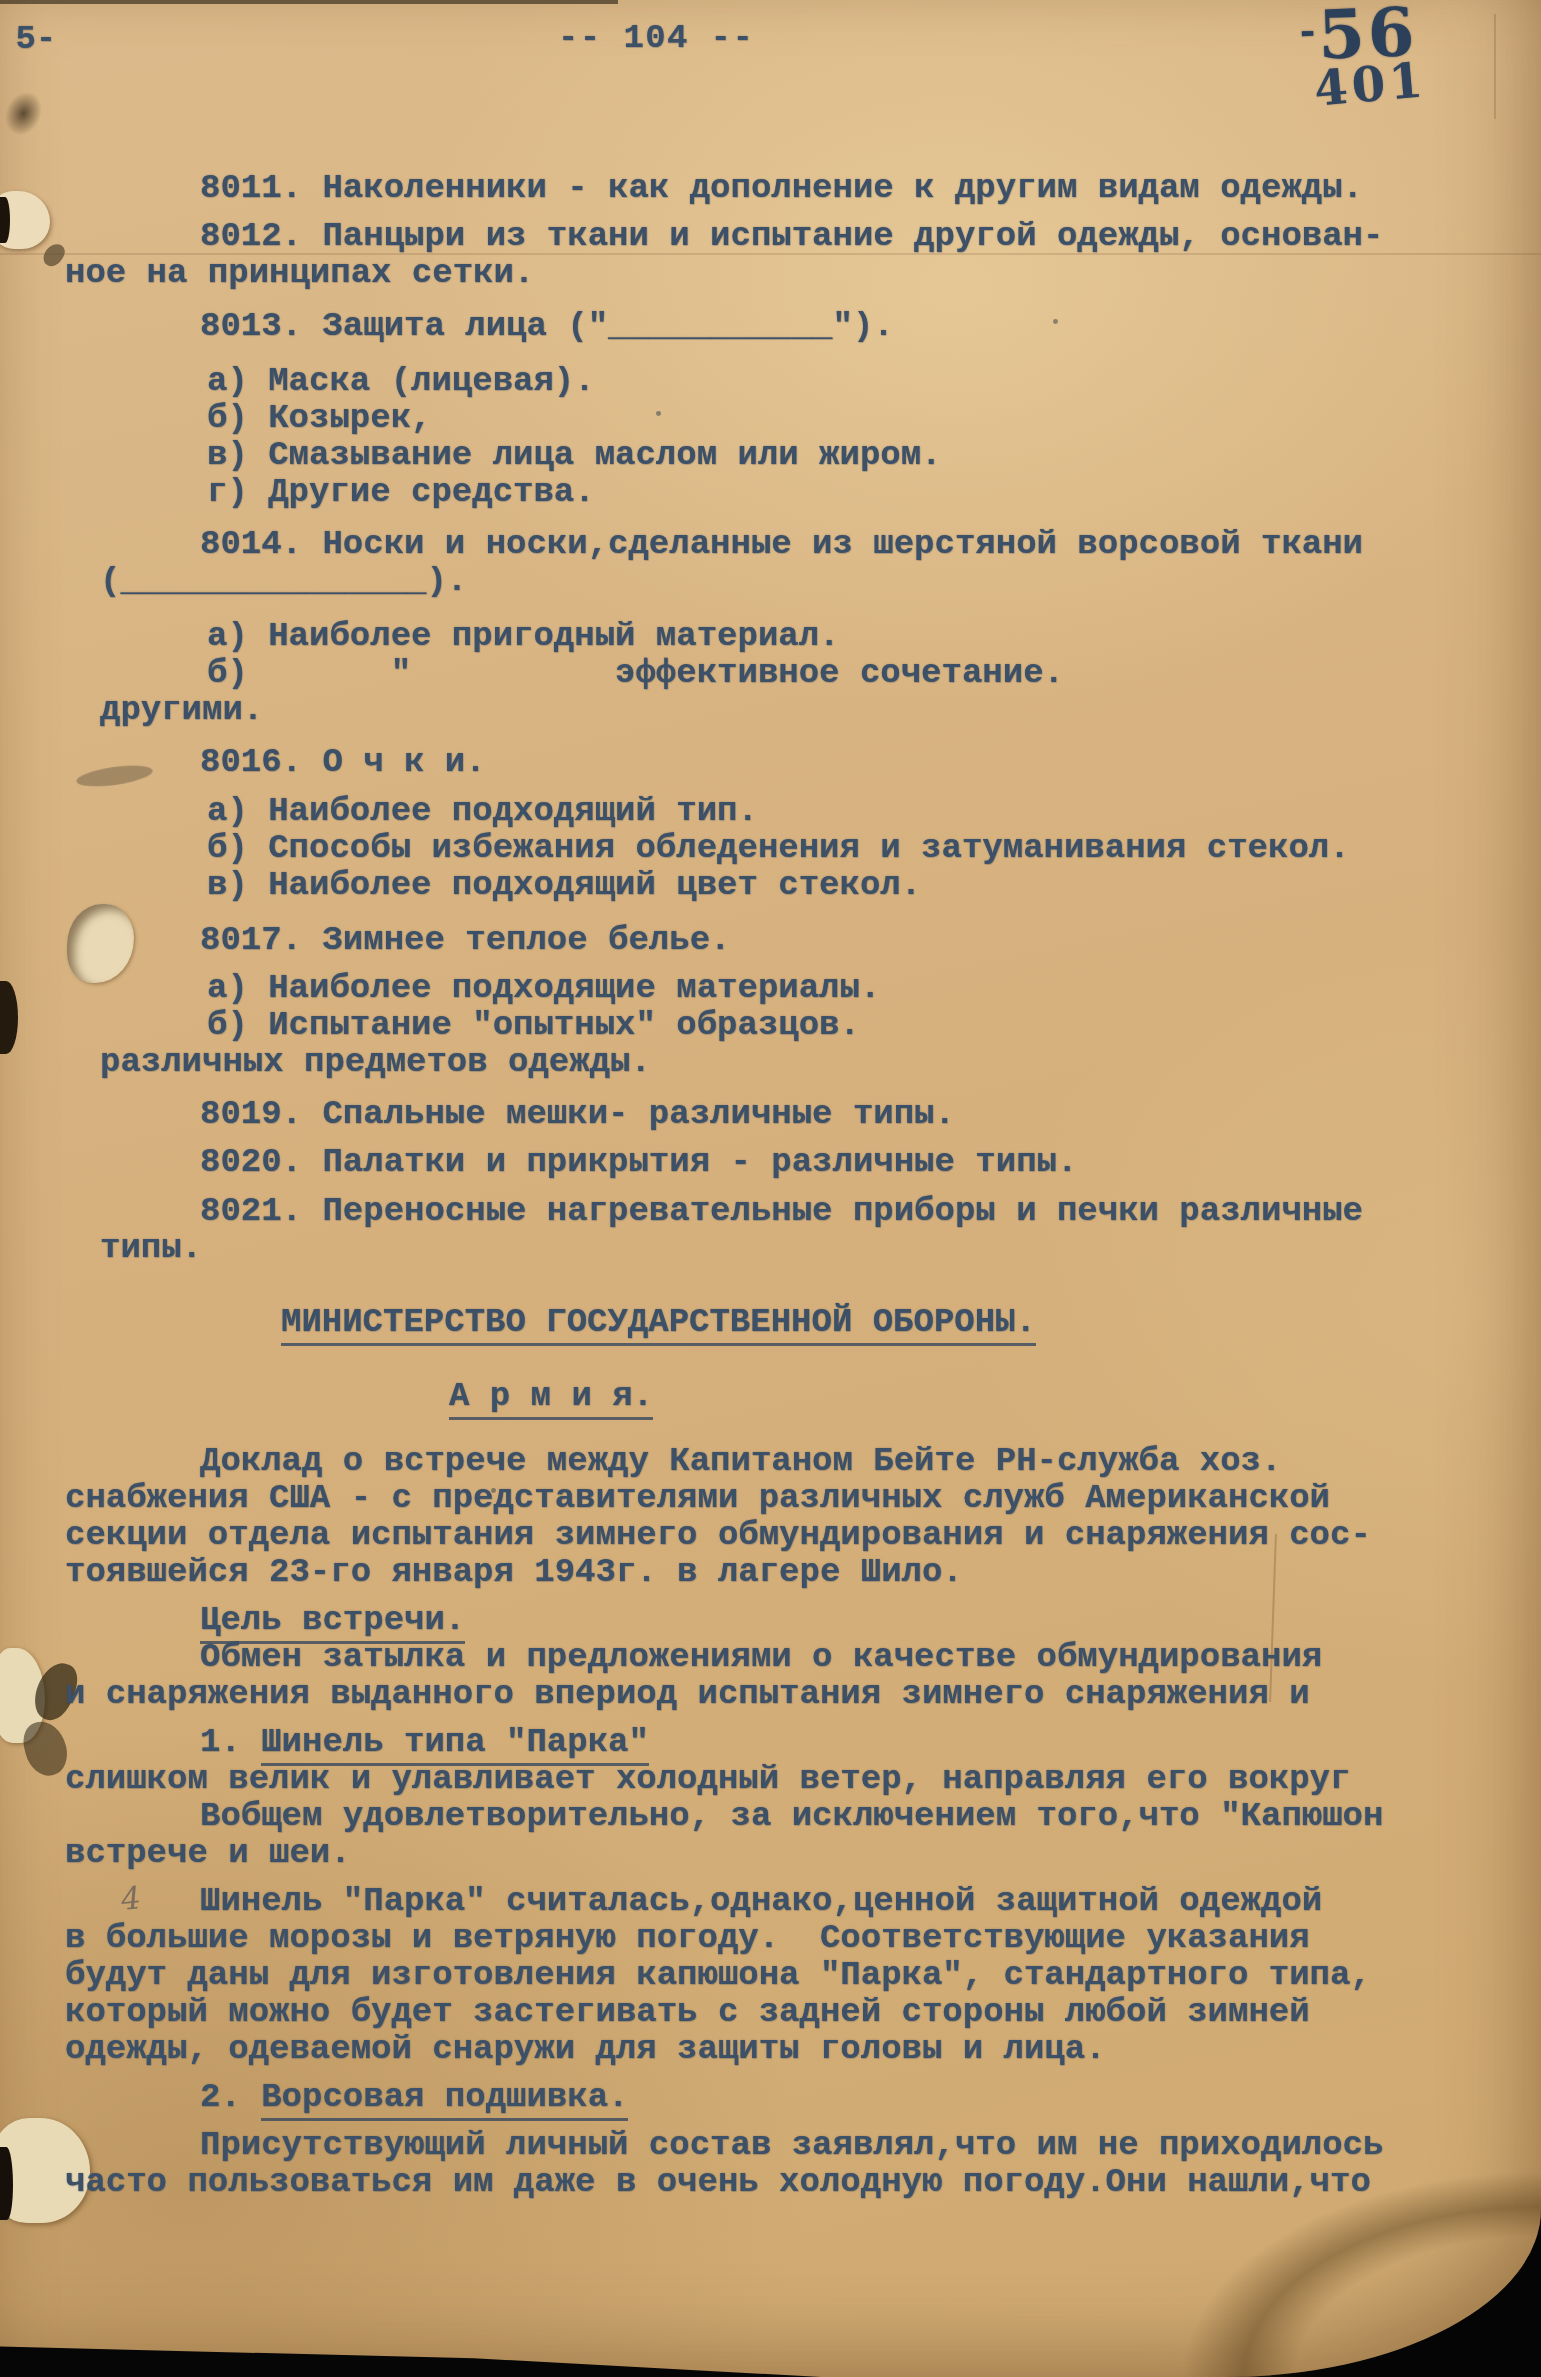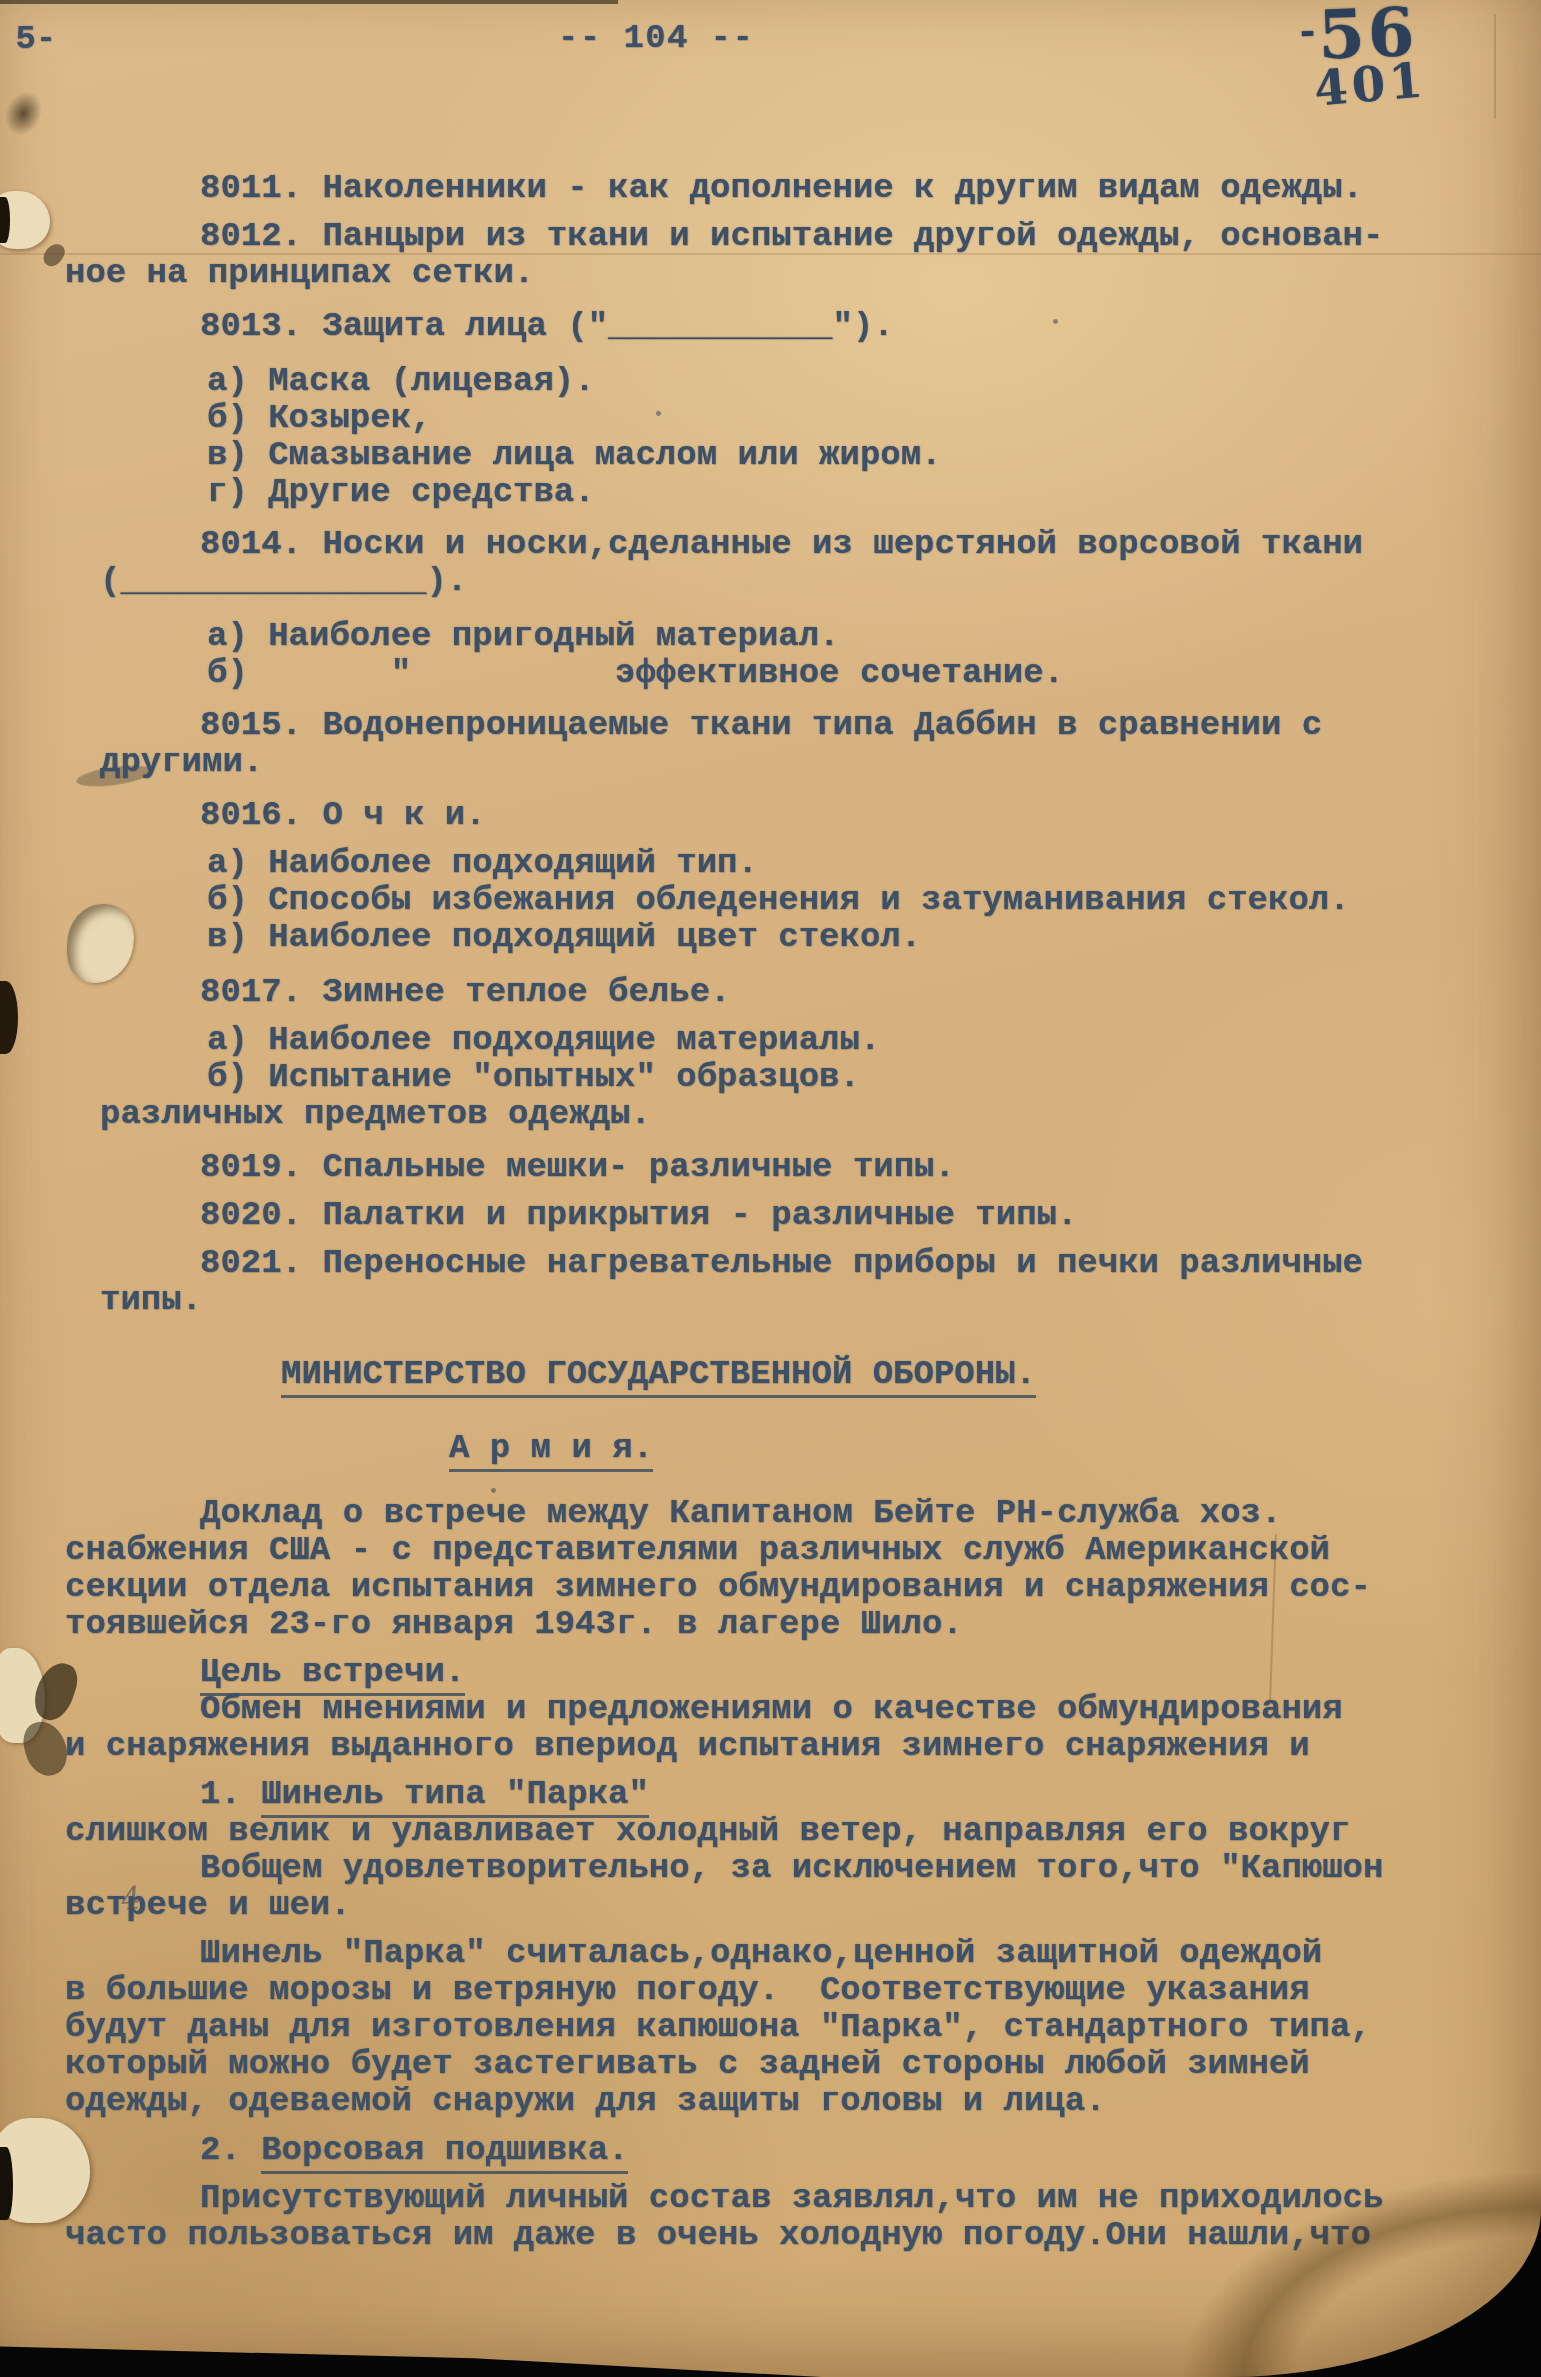--- a/index.html
+++ b/index.html
@@ -95,42 +95,41 @@
       <div class="line c1"><span>ное на принципах сетки.</span></div>
       <div class="line i1 g2"><span>8013. Защита лица ("___________").</span></div>
       <div class="line i2 g3"><span>а) Маска (лицевая).</span></div>
       <div class="line i2"><span>б) Козырек,</span></div>
       <div class="line i2"><span>в) Смазывание лица маслом или жиром.</span></div>
       <div class="line i2"><span>г) Другие средства.</span></div>
       <div class="line i1 g2"><span>8014. Носки и носки,сделанные из шерстяной ворсовой ткани</span></div>
       <div class="line c2"><span>(_______________).</span></div>
       <div class="line i2 g3"><span>а) Наиболее пригодный материал.</span></div>
       <div class="line i2"><span>б)       "          эффективное сочетание.</span></div>
-      <div class="line i1 g2"><span>8015. Водонепроницаемые ткани типа Даббин в сравнении с</span></div>
       <div class="line c2"><span>другими.</span></div>
       <div class="line i1 g2"><span>8016. О ч к и.</span></div>
       <div class="line i2 g1"><span>а) Наиболее подходящий тип.</span></div>
       <div class="line i2"><span>б) Способы избежания обледенения и затуманивания стекол.</span></div>
       <div class="line i2"><span>в) Наиболее подходящий цвет стекол.</span></div>
       <div class="line i1 g3"><span>8017. Зимнее теплое белье.</span></div>
       <div class="line i2 g1"><span>а) Наиболее подходящие материалы.</span></div>
       <div class="line i2"><span>б) Испытание "опытных" образцов.</span></div>
       <div class="line c2"><span>различных предметов одежды.</span></div>
       <div class="line i1 g2"><span>8019. Спальные мешки- различные типы.</span></div>
       <div class="line i1 g1"><span>8020. Палатки и прикрытия - различные типы.</span></div>
       <div class="line i1 g1"><span>8021. Переносные нагревательные приборы и печки различные</span></div>
       <div class="line c2"><span>типы.</span></div>
       <div class="line h1 g5"><span class="u">МИНИСТЕРСТВО ГОСУДАРСТВЕННОЙ ОБОРОНЫ.</span></div>
       <div class="line h2 g5"><span class="u">А р м и я.</span></div>
       <div class="line i1 g4"><span>Доклад о встрече между Капитаном Бейте РН-служба хоз.</span></div>
       <div class="line c1"><span>снабжения США - с представителями различных служб Американской</span></div>
       <div class="line c1"><span>секции отдела испытания зимнего обмундирования и снаряжения сос-</span></div>
       <div class="line c1"><span>тоявшейся 23-го января 1943г. в лагере Шило.</span></div>
       <div class="line h3 g1"><span class="u">Цель встречи.</span></div>
-      <div class="line i1"><span>Обмен мнениями и предложениями о качестве обмундирования</span></div>
+      <div class="line i1"><span>Обмен затылка и предложениями о качестве обмундирования</span></div>
       <div class="line c1"><span>и снаряжения выданного впериод испытания зимнего снаряжения и</span></div>
       <div class="line h3 g1"><span>1. </span><span class="u">Шинель типа "Парка"</span></div>
       <div class="line c1"><span>слишком велик и улавливает холодный ветер, направляя его вокруг</span></div>
       <div class="line i1"><span>Вобщем удовлетворительно, за исключением того,что "Капюшон</span></div>
       <div class="line c1"><span>встрече и шеи.</span></div>
       <div class="line i1 g1"><span>Шинель "Парка" считалась,однако,ценной защитной одеждой</span></div>
       <div class="line c1"><span>в большие морозы и ветряную погоду.  Соответствующие указания</span></div>
       <div class="line c1"><span>будут даны для изготовления капюшона "Парка", стандартного типа,</span></div>
       <div class="line c1"><span>который можно будет застегивать с задней стороны любой зимней</span></div>
       <div class="line c1"><span>одежды, одеваемой снаружи для защиты головы и лица.</span></div>

